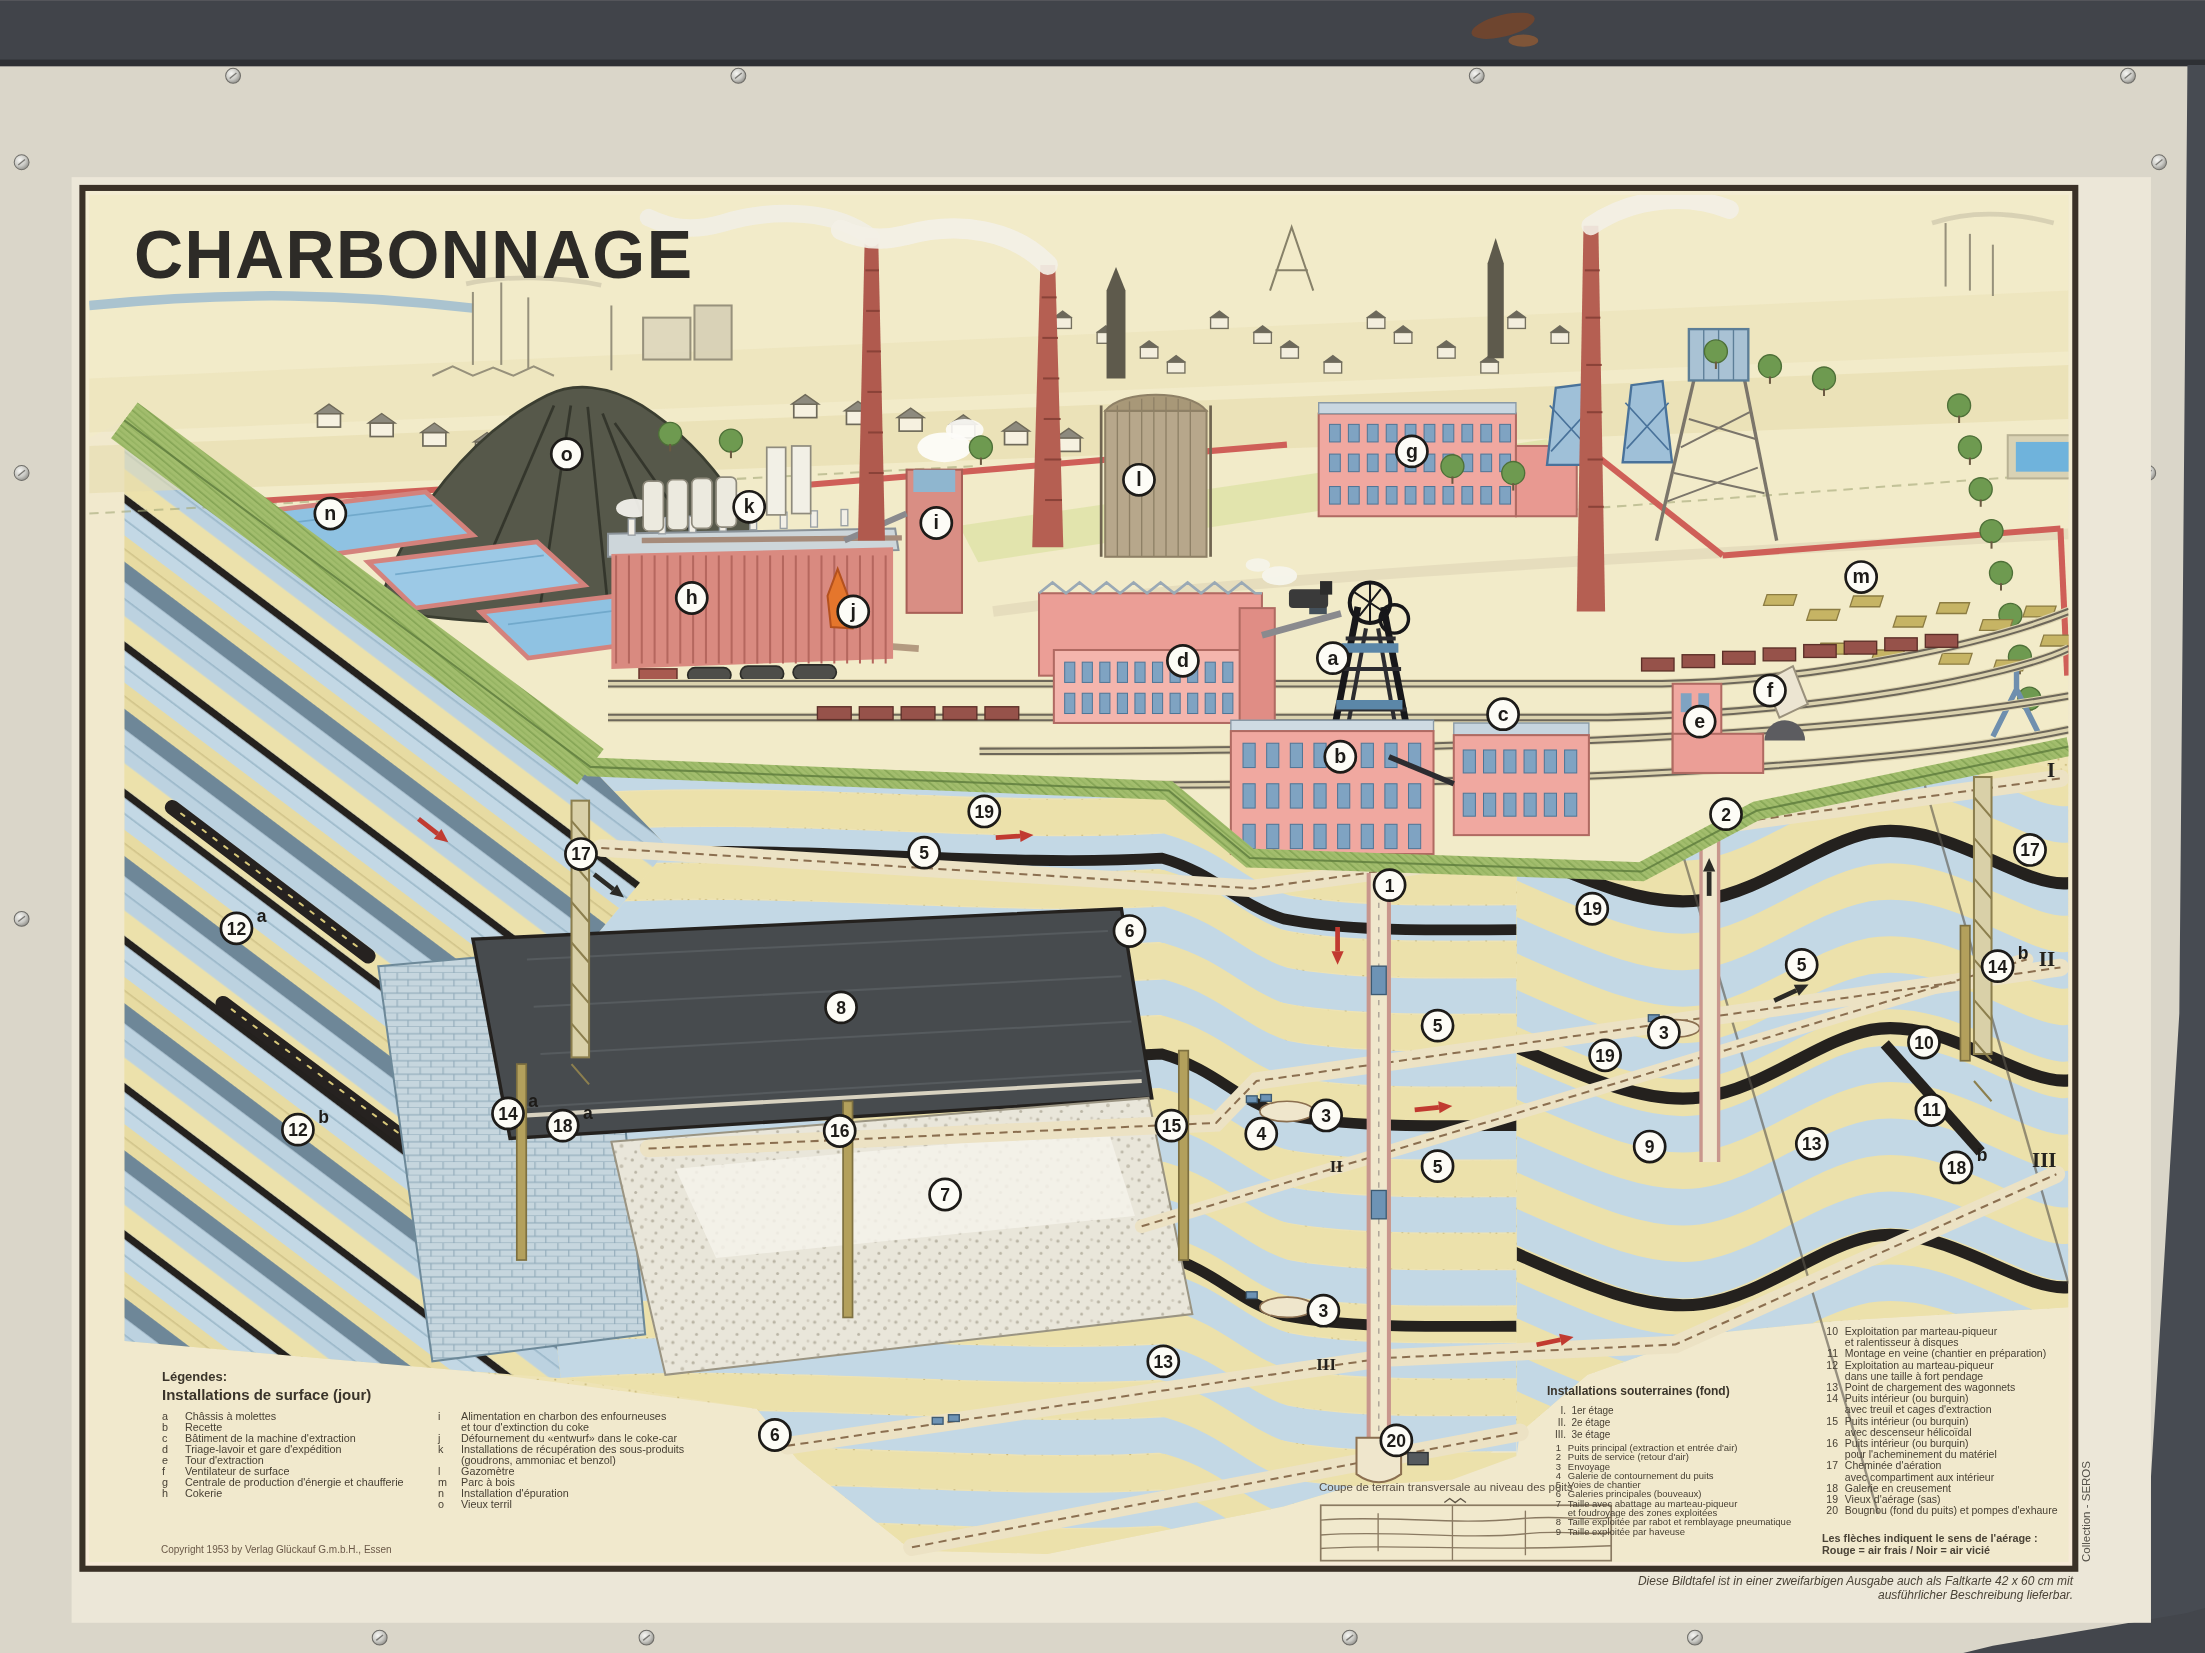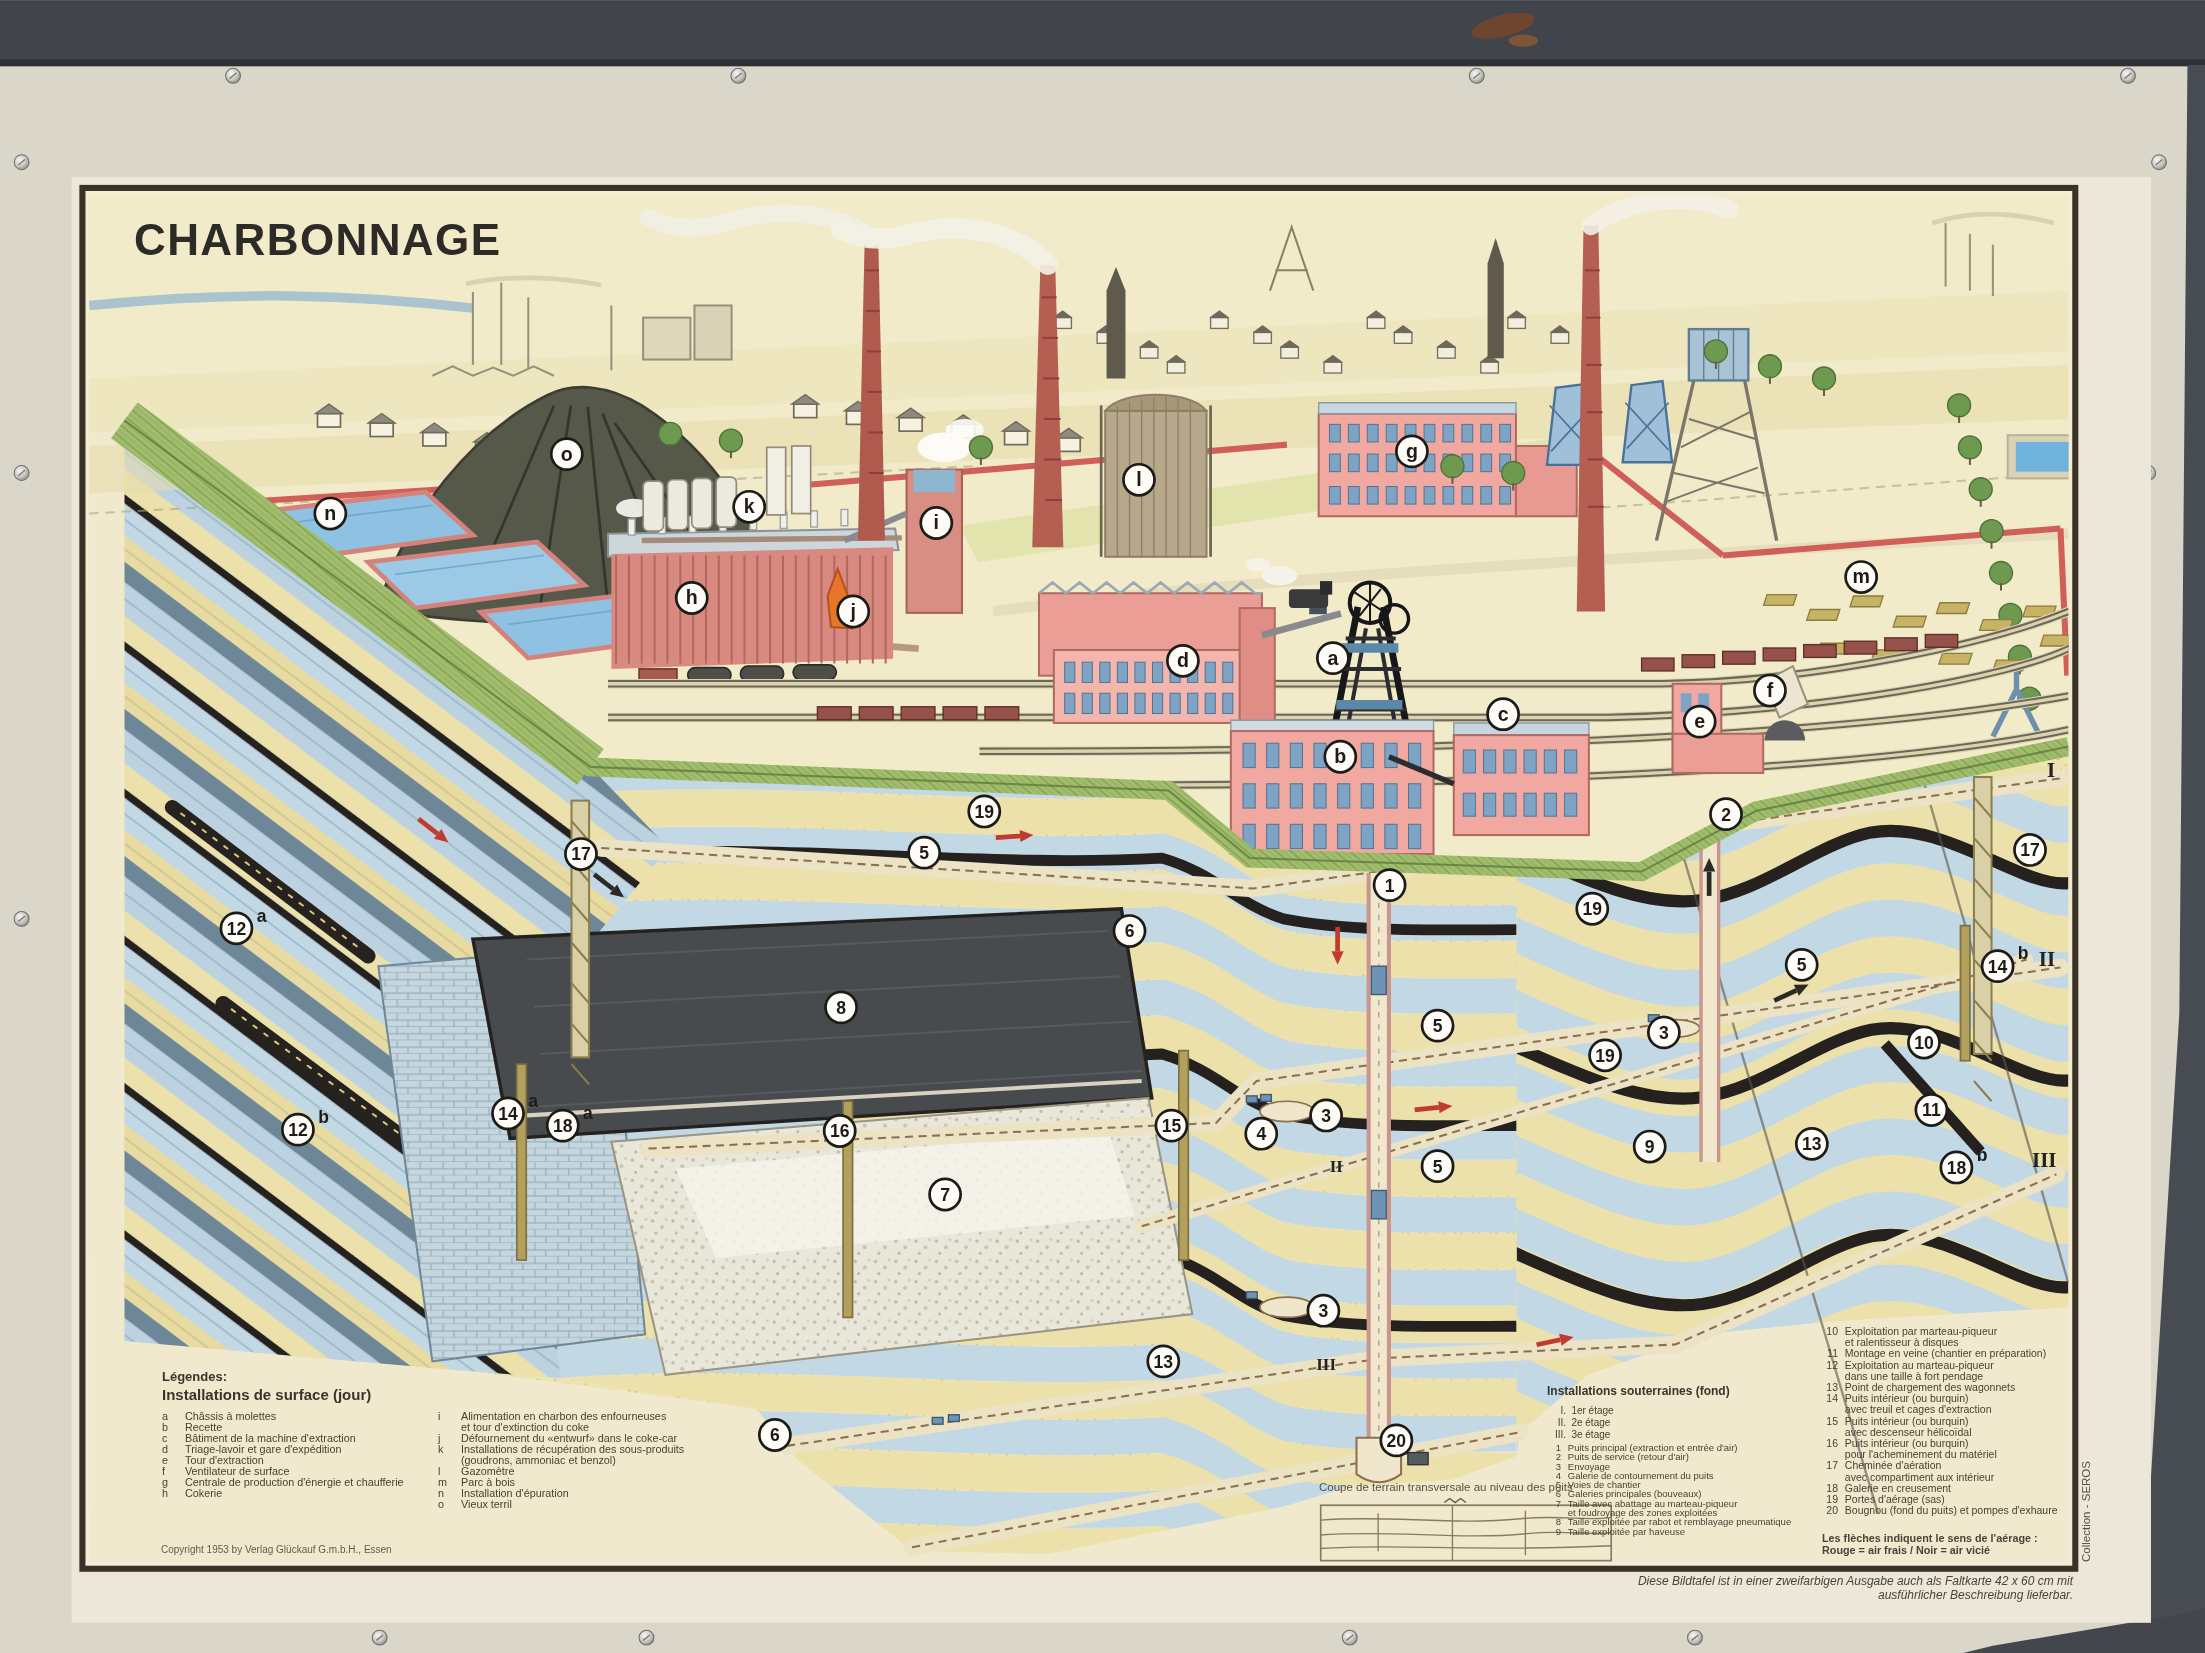--- a/index.html
+++ b/index.html
@@ -1,21 +1,21 @@
 <!DOCTYPE html>
 <html style="font-size:10.8px"><head>
 <meta charset="utf-8">
 <style>
   html,body{margin:0;padding:0;background:#222;}
   #stage{position:relative;width:2205px;height:1654px;overflow:hidden;
          font-family:"Liberation Sans",sans-serif;background:#d8d4c7;}
   #art{position:absolute;left:0;top:0;}
   .ov{position:absolute;color:#463f33;white-space:pre-line;}
   .b{font-weight:bold;}
-  #poster-title{font-size:44px;font-weight:bold;letter-spacing:1.4px;color:#2d2b27;
+  #poster-title{font-size:68px;font-weight:bold;letter-spacing:1.4px;color:#2d2b27;
                 font-family:"Liberation Sans",sans-serif;}
   .leg-row{display:flex;align-items:flex-start;}
   .leg-key{flex:0 0 23px;}
   .leg-val{flex:1 1 auto;}
   #legend-surface-col1,#legend-surface-col2{font-size:10.8px;line-height:11px;}
   #legend-underground-levels{font-size:10px;line-height:12px;}
   #legend-underground-col1{font-size:9.5px;line-height:9.3px;}
   #legend-underground-col2{font-size:10.5px;line-height:11.2px;}
   #legend-underground-levels .leg-key{flex:0 0 24px;text-align:right;padding-right:5.4px;}
   #legend-underground-col1 .leg-key{flex:0 0 19px;text-align:right;padding-right:6.8px;}
@@ -1157,21 +1157,21 @@
 <div class="ov b" style="left:1547px;top:1384px;font-size:12px;color:#3a342a;">Installations souterraines (fond)</div>
 <div class="ov" id="legend-underground-levels" style="left:1542px;top:1405px;width:203px;"><div class="leg-row"><div class="leg-key">I.</div><div class="leg-val">1er étage</div></div><div class="leg-row"><div class="leg-key">II.</div><div class="leg-val">2e étage</div></div><div class="leg-row"><div class="leg-key">III.</div><div class="leg-val">3e étage</div></div></div>
 <div class="ov" id="legend-underground-col1" style="left:1542px;top:1443px;width:284px;"><div class="leg-row"><div class="leg-key">1</div><div class="leg-val">Puits principal (extraction et entrée d'air)</div></div><div class="leg-row"><div class="leg-key">2</div><div class="leg-val">Puits de service (retour d'air)</div></div><div class="leg-row"><div class="leg-key">3</div><div class="leg-val">Envoyage</div></div><div class="leg-row"><div class="leg-key">4</div><div class="leg-val">Galerie de contournement du puits</div></div><div class="leg-row"><div class="leg-key">5</div><div class="leg-val">Voies de chantier</div></div><div class="leg-row"><div class="leg-key">6</div><div class="leg-val">Galeries principales (bouveaux)</div></div><div class="leg-row"><div class="leg-key">7</div><div class="leg-val">Taille avec abattage au marteau-piqueur
 et foudroyage des zones exploitées</div></div><div class="leg-row"><div class="leg-key">8</div><div class="leg-val">Taille exploitée par rabot et remblayage pneumatique</div></div><div class="leg-row"><div class="leg-key">9</div><div class="leg-val">Taille exploitée par haveuse</div></div></div>
 <div class="ov" id="legend-underground-col2" style="left:1812px;top:1326px;width:270px;"><div class="leg-row"><div class="leg-key">10</div><div class="leg-val">Exploitation par marteau-piqueur
 et ralentisseur à disques</div></div><div class="leg-row"><div class="leg-key">11</div><div class="leg-val">Montage en veine (chantier en préparation)</div></div><div class="leg-row"><div class="leg-key">12</div><div class="leg-val">Exploitation au marteau-piqueur
 dans une taille à fort pendage</div></div><div class="leg-row"><div class="leg-key">13</div><div class="leg-val">Point de chargement des wagonnets</div></div><div class="leg-row"><div class="leg-key">14</div><div class="leg-val">Puits intérieur (ou burquin)
 avec treuil et cages d'extraction</div></div><div class="leg-row"><div class="leg-key">15</div><div class="leg-val">Puits intérieur (ou burquin)
 avec descenseur hélicoïdal</div></div><div class="leg-row"><div class="leg-key">16</div><div class="leg-val">Puits intérieur (ou burquin)
 pour l'acheminement du matériel</div></div><div class="leg-row"><div class="leg-key">17</div><div class="leg-val">Cheminée d'aération
-avec compartiment aux intérieur</div></div><div class="leg-row"><div class="leg-key">18</div><div class="leg-val">Galerie en creusement</div></div><div class="leg-row"><div class="leg-key">19</div><div class="leg-val">Portes d'aérage (sas)</div></div><div class="leg-row"><div class="leg-key">20</div><div class="leg-val">Bougnou (fond du puits) et pompes d'exhaure</div></div></div>
+avec compartiment aux intérieur</div></div><div class="leg-row"><div class="leg-key">18</div><div class="leg-val">Galerie en creusement</div></div><div class="leg-row"><div class="leg-key">19</div><div class="leg-val">Vieux d'aérage (sas)</div></div><div class="leg-row"><div class="leg-key">20</div><div class="leg-val">Bougnou (fond du puits) et pompes d'exhaure</div></div></div>
 <div class="ov" id="airflow-note" style="left:1822px;top:1532px;">Les flèches indiquent le sens de l'aérage :
 Rouge = air frais / Noir = air vicié</div>
 
 <div class="ov" id="inset-caption" style="left:1319px;top:1481px;">Coupe de terrain transversale au niveau des puits</div>
 <div class="ov" id="copyright-note" style="left:161px;top:1544px;">Copyright 1953 by Verlag Glückauf G.m.b.H., Essen</div>
 <div class="ov" id="imprint-right" style="left:1619px;top:1574px;width:454px;text-align:right;font-style:italic;">Diese Bildtafel ist in einer zweifarbigen Ausgabe auch als Faltkarte 42 x 60 cm mit ausführlicher Beschreibung lieferbar.</div>
 <div class="ov" id="collection-label" style="left:2080px;top:1562px;">Collection - SEROS</div>
 
 </div>
 

